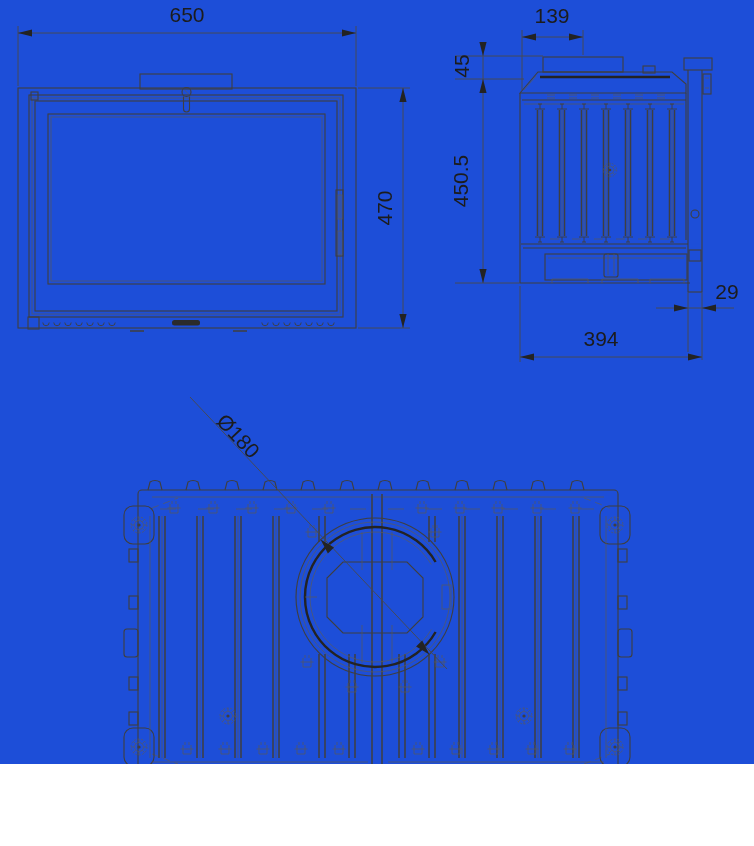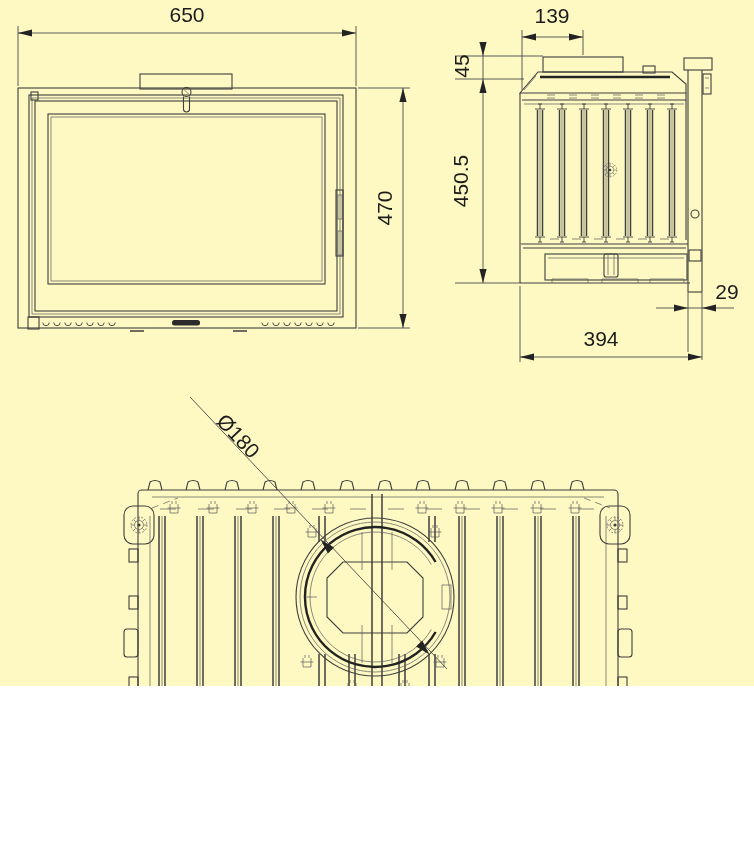--- a/index.html
+++ b/index.html
@@ -1,16 +1,16 @@
 <!DOCTYPE html>
 <html><head>
 <meta charset="utf-8">
 <style>
   html,body{margin:0;padding:0;background:#ffffff;}
-  .stage{width:754px;height:686px;position:relative;background:#fef9c3;}
+  .stage{width:754px;height:764px;position:relative;background:#1d4ed8;}
   svg{display:block;}
   .ln{fill:none;stroke:#3f3f3f;stroke-width:1.1;stroke-linecap:butt;stroke-linejoin:miter;}
   .ln2{fill:none;stroke:#3f3f3f;stroke-width:1.5;}
   .thin{fill:none;stroke:#5a5a5a;stroke-width:0.7;}
   .thick{fill:none;stroke:#232323;stroke-width:2.4;}
   .dim{fill:none;stroke:#4a4a4a;stroke-width:0.9;}
   .arr{fill:#232323;stroke:none;}
   .darkfill{fill:#2b2b2b;stroke:none;}
   .txt{font-family:"Liberation Sans","DejaVu Sans",sans-serif;font-size:21px;fill:#1c1c1c;}
 </style>

